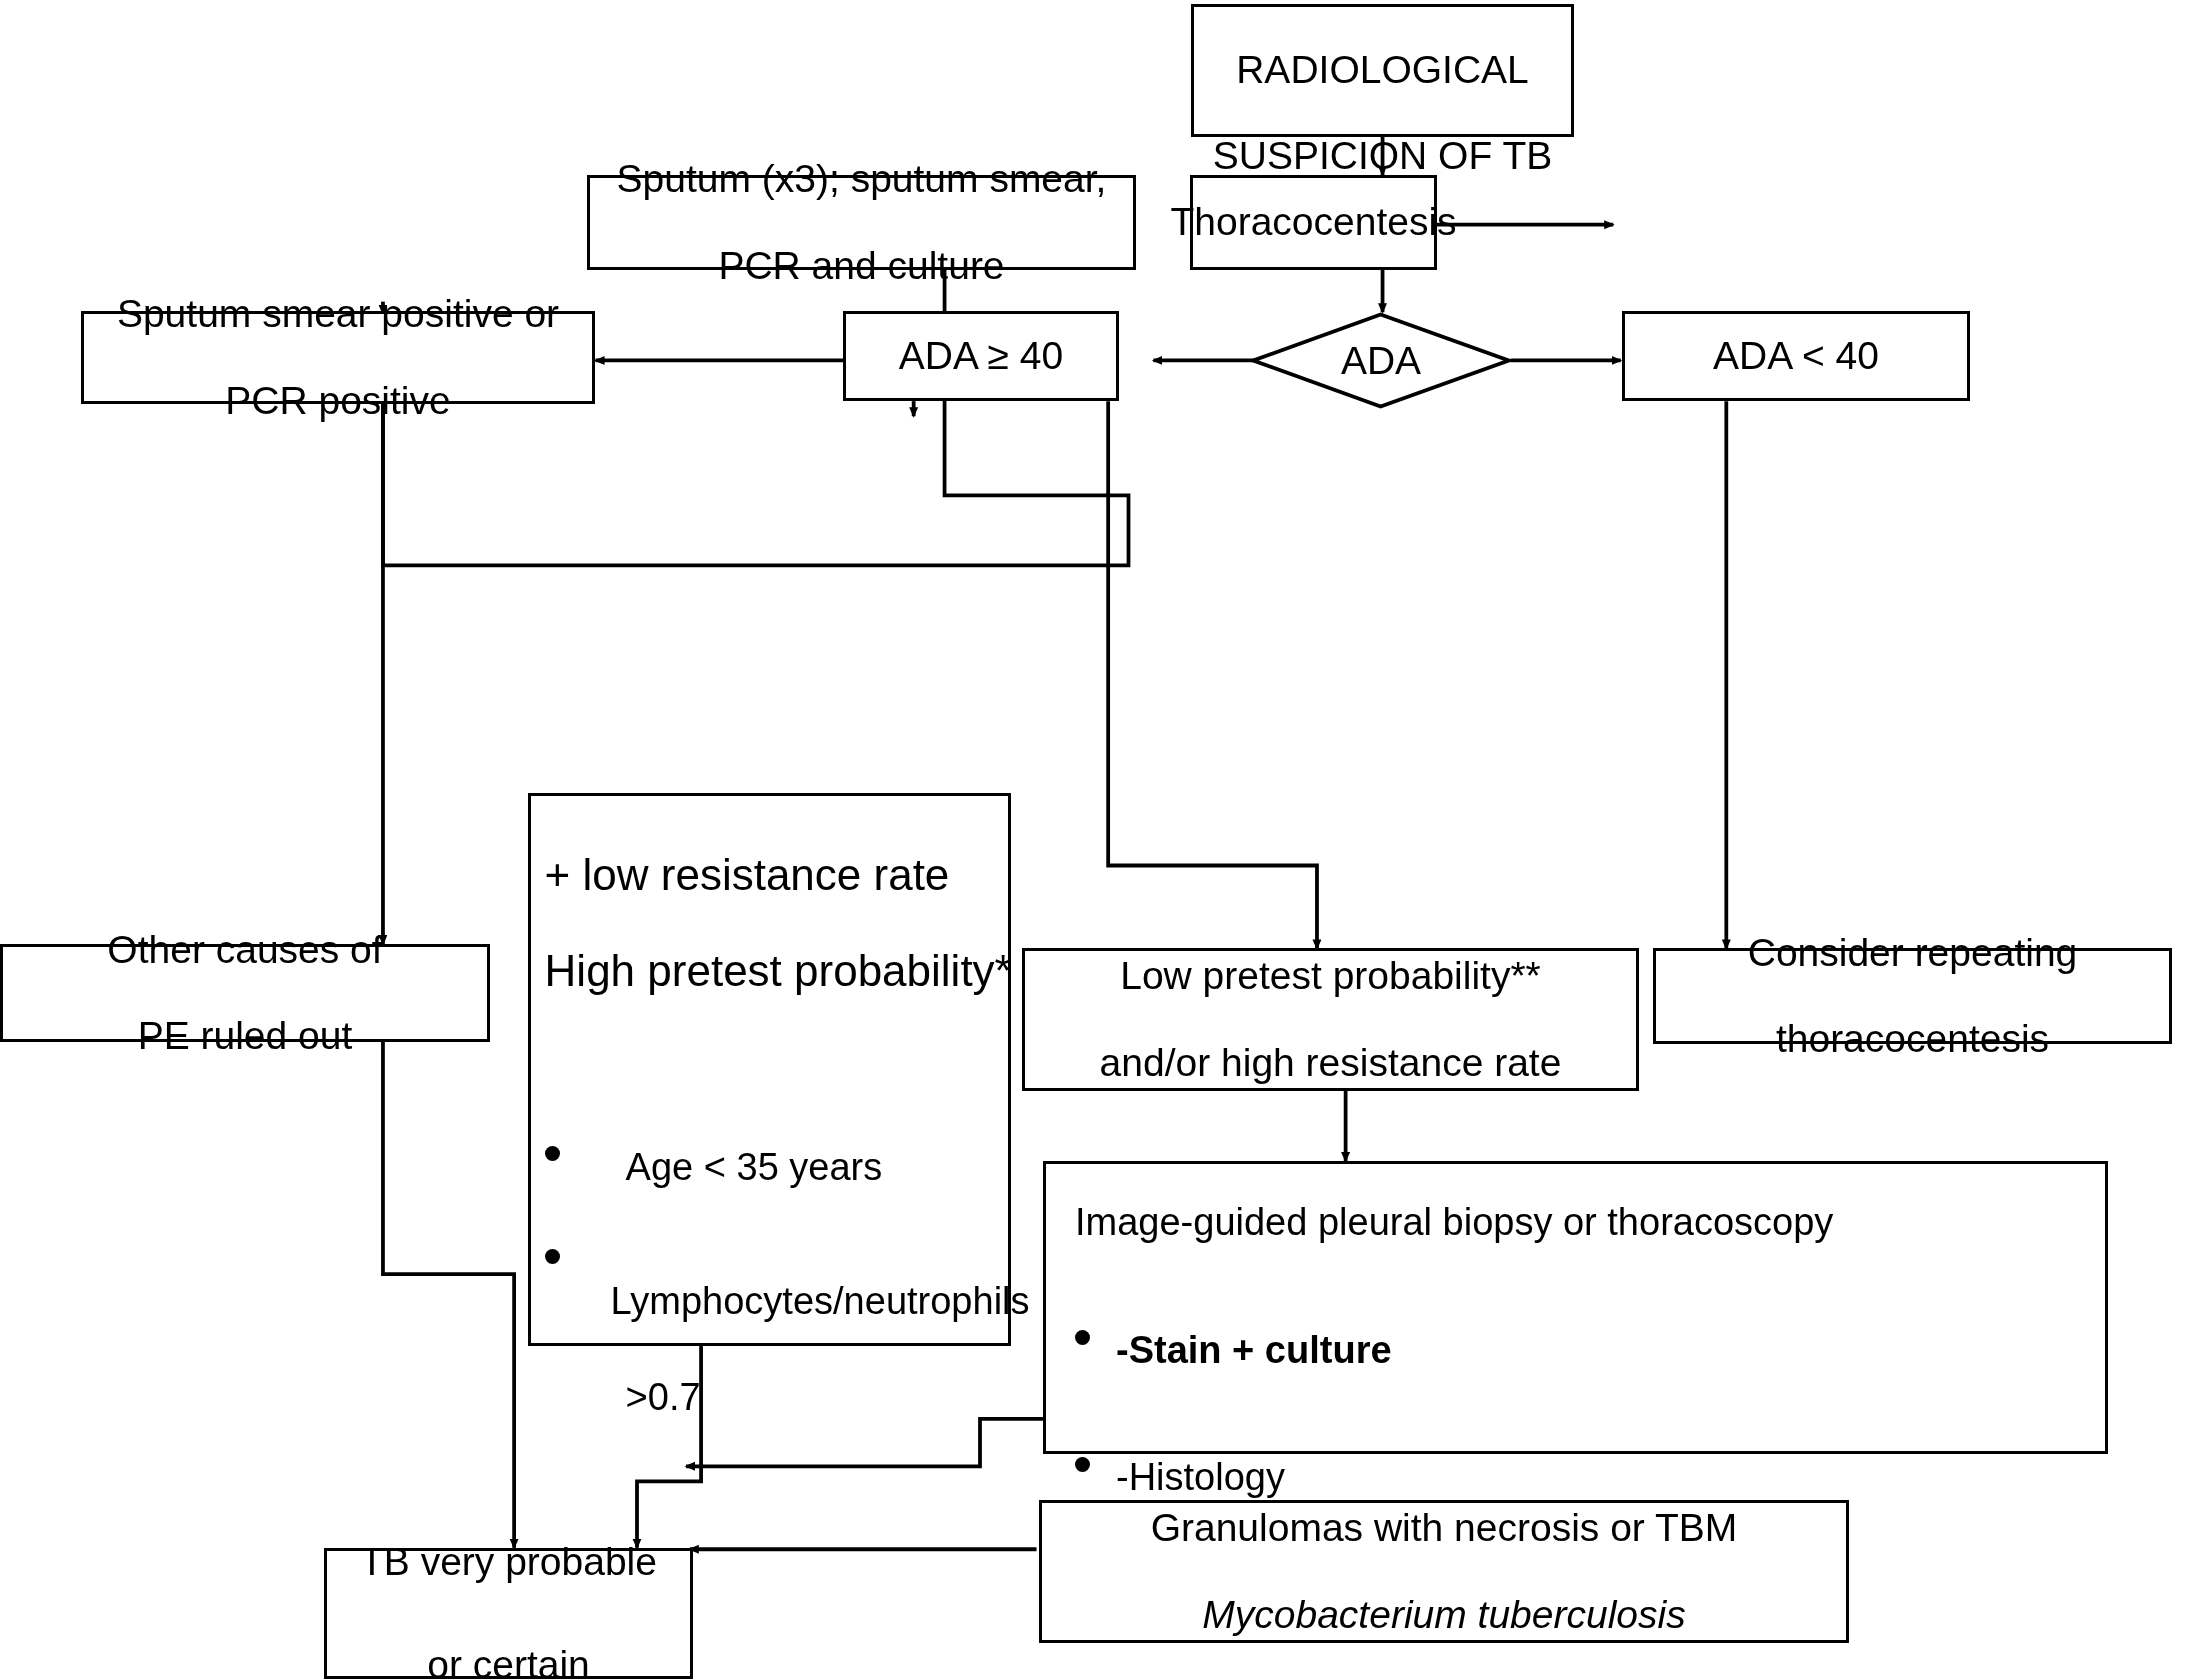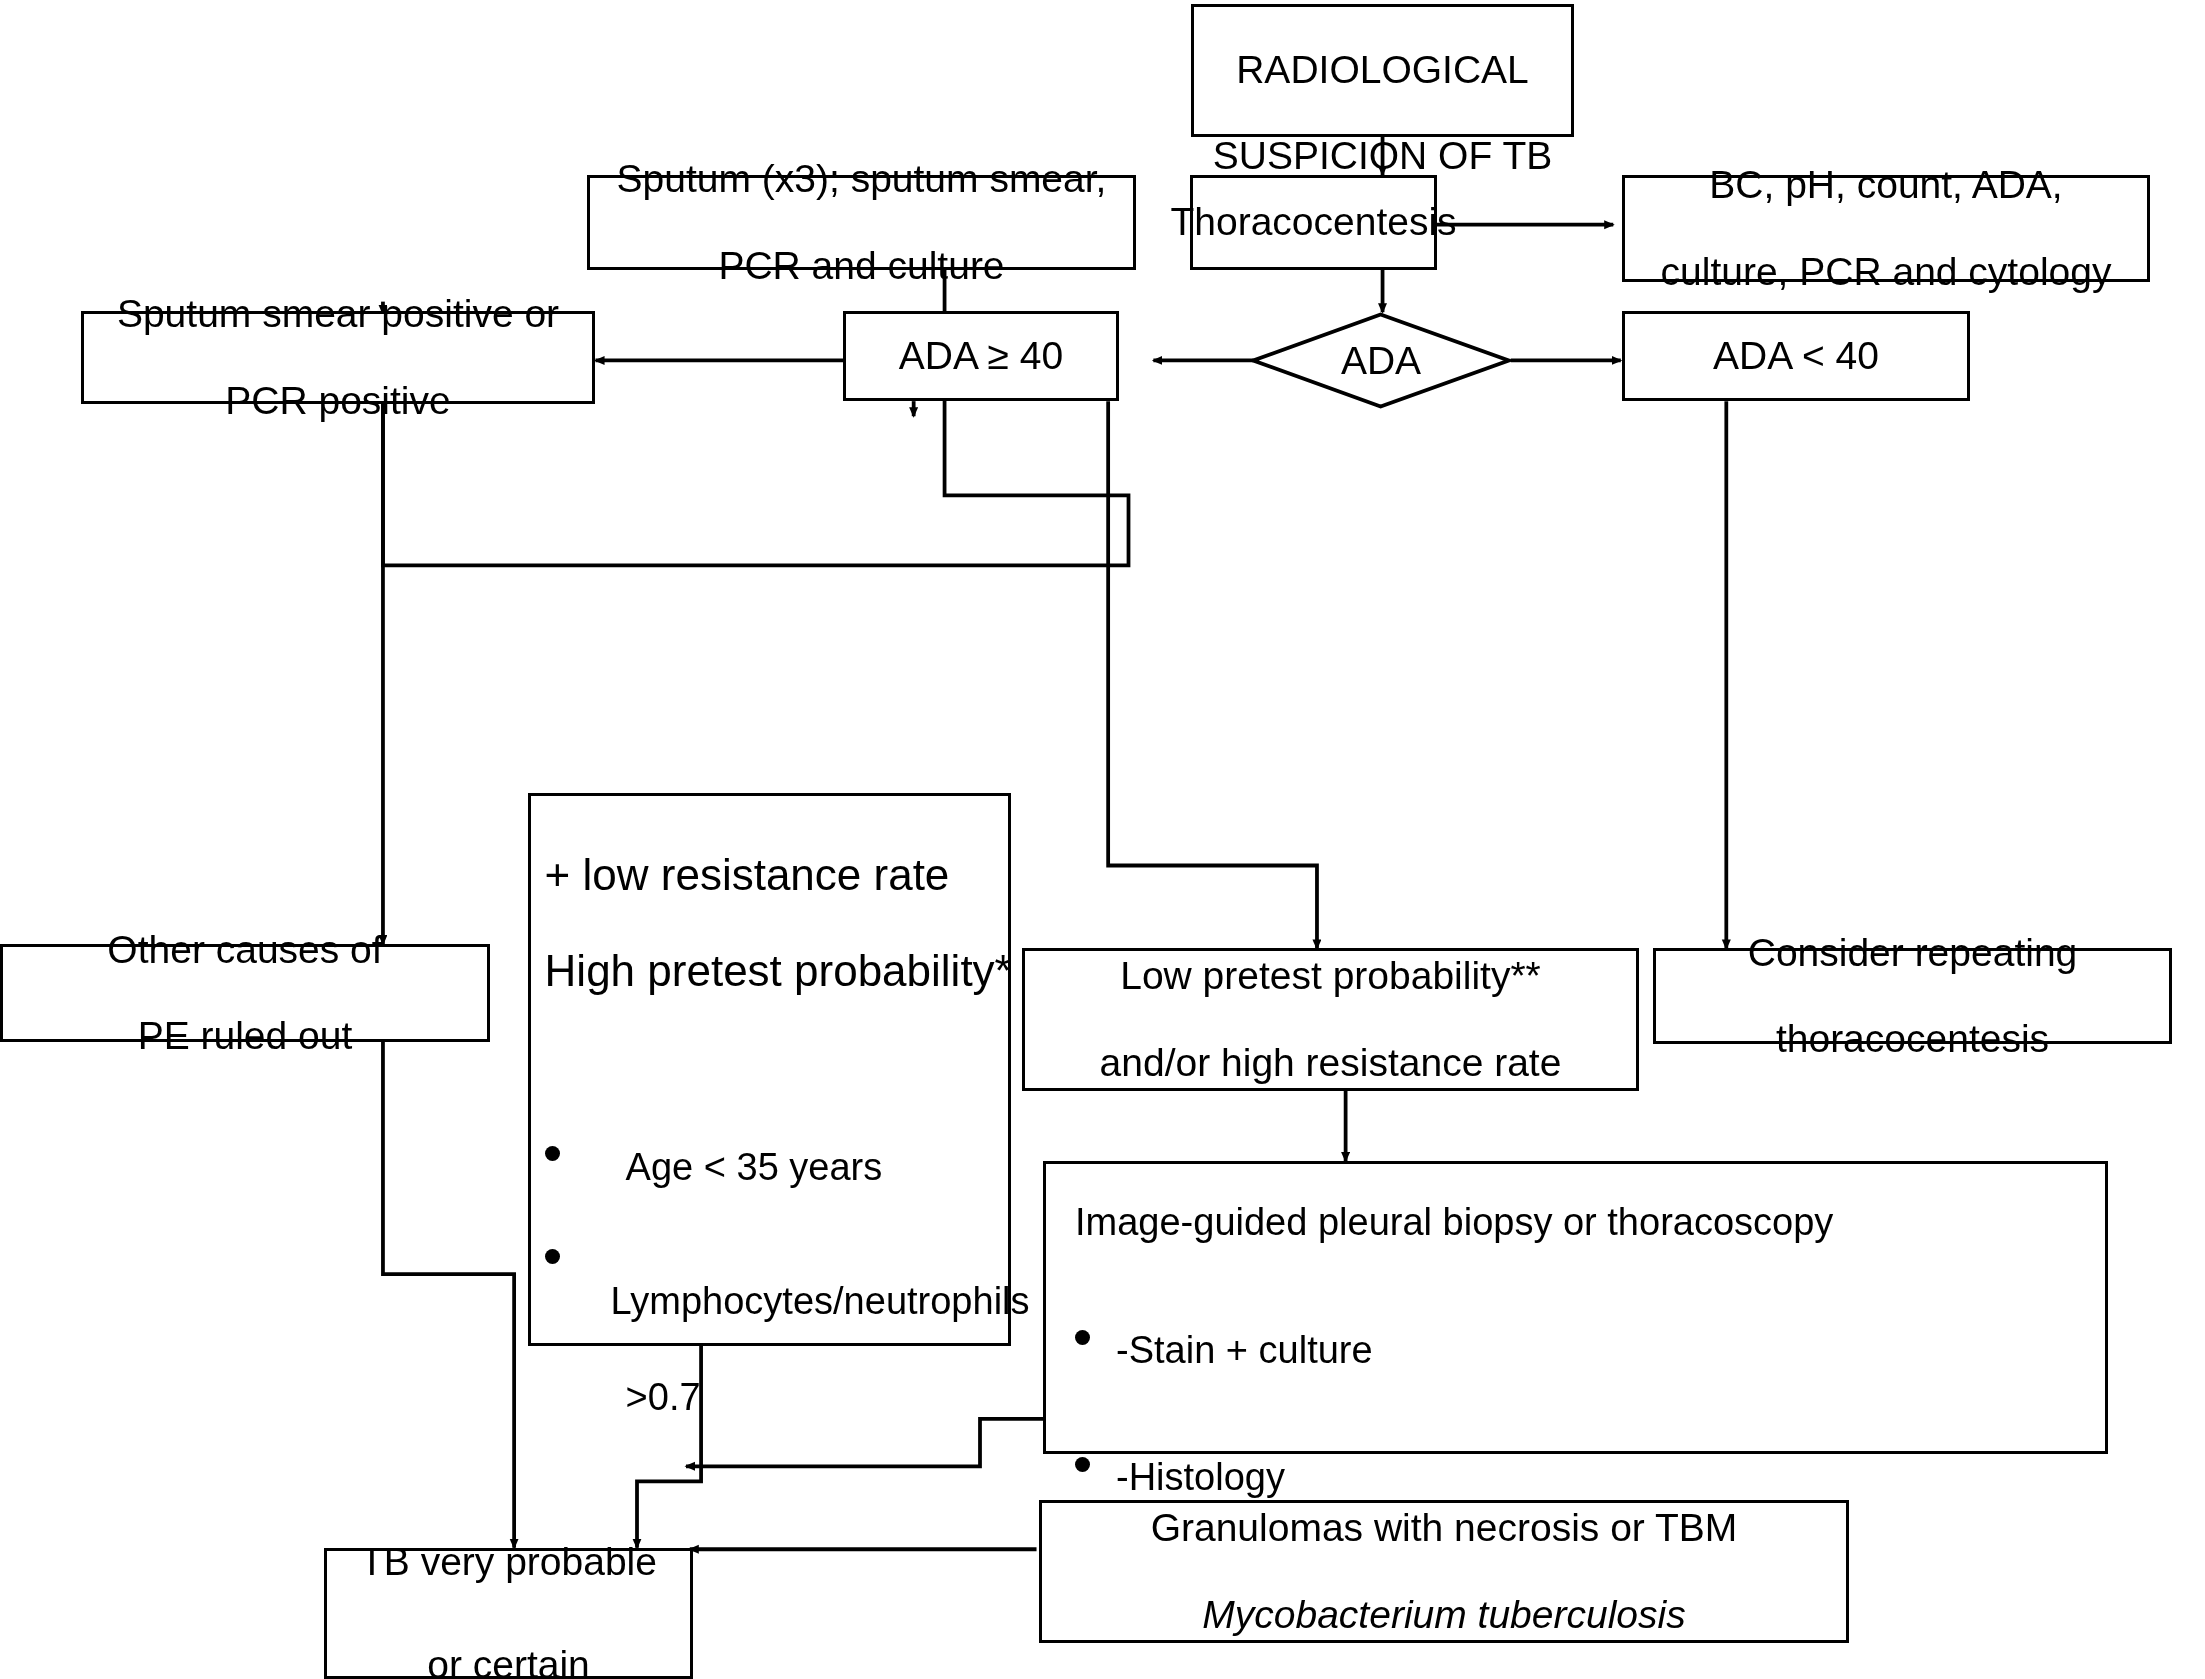--- a/index.html
+++ b/index.html
@@ -119,24 +119,20 @@
 
   <div class="node f52" style="left:587px;top:175px;width:549px;height:95px;">
     <span class="ln">Sputum (x3); sputum smear,</span>
     <span class="ln">PCR and culture</span>
   </div>
 
   <div class="node f52" style="left:1190px;top:175px;width:247px;height:95px;">
     <span class="ln">Thoracocentesis</span>
   </div>
 
-  <div class="node f52" style="left:1622px;top:175px;width:528px;height:107px;">
-    <span class="ln">BC, pH, count, ADA,</span>
-    <span class="ln">culture, PCR and cytology</span>
-  </div>
 
   <div class="node f52" style="left:81px;top:311px;width:514px;height:93px;">
     <span class="ln">Sputum smear positive or</span>
     <span class="ln">PCR positive</span>
   </div>
 
   <div class="node f52" style="left:843px;top:311px;width:276px;height:90px;">
     <span class="ln">ADA ≥ 40</span>
   </div>
 
@@ -178,21 +174,21 @@
   </div>
 
   <div class="node f52" style="left:1653px;top:948px;width:519px;height:96px;">
     <span class="ln">Consider repeating</span>
     <span class="ln">thoracocentesis</span>
   </div>
 
   <div class="node nodeL f50" style="left:1043px;top:1161px;width:1065px;height:293px;padding:21px 7.5px 0 29px;">
     <span class="ln">Image-guided pleural biopsy or thoracoscopy</span>
     <ul class="bullets f50" style="margin-top:44px;width:100%;">
-      <li style="margin-bottom:53px;">
+      <li style="margin-bottom:53px;font-weight:bold;">
         <span class="dot"></span>
         <span class="btxt" style="margin-left:26px;">-Stain + culture</span>
       </li>
       <li>
         <span class="dot"></span>
         <span class="btxt" style="margin-left:26px;">-Histology</span>
       </li>
     </ul>
   </div>
 

